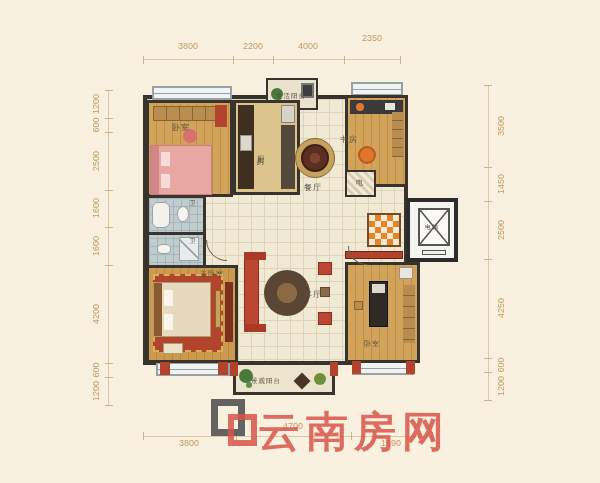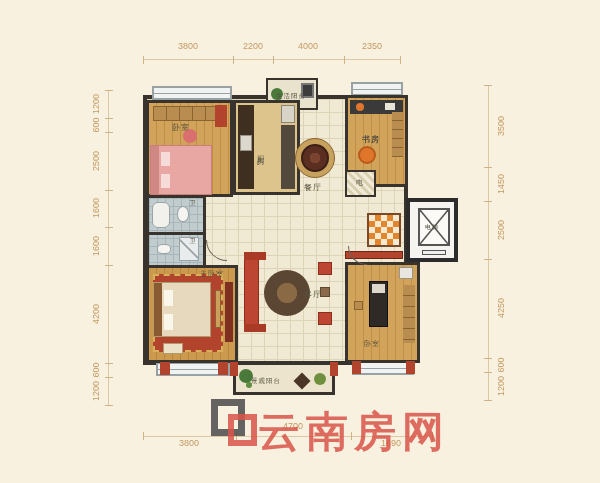--- a/index.html
+++ b/index.html
@@ -76,21 +76,21 @@
   <div class="tick" style="left:484px;top:400px;width:8px;height:1px;"></div>
 
   <div class="tick" style="left:143px;top:432px;width:1px;height:8px;"></div>
   <div class="tick" style="left:236px;top:432px;width:1px;height:8px;"></div>
   <div class="tick" style="left:351px;top:432px;width:1px;height:8px;"></div>
   <div class="tick" style="left:432px;top:432px;width:1px;height:8px;"></div>
 
   <span class="dlab" style="left:188px;top:46px;">3800</span>
   <span class="dlab" style="left:253px;top:46px;">2200</span>
   <span class="dlab" style="left:308px;top:46px;">4000</span>
-  <span class="dlab" style="left:372px;top:46px;">2350</span>
+  <span class="dlab" style="left:372px;top:38px;">2350</span>
 
   <span class="dlab v" style="left:96px;top:104px;">1200</span>
   <span class="dlab v" style="left:96px;top:125px;">600</span>
   <span class="dlab v" style="left:96px;top:161px;">2500</span>
   <span class="dlab v" style="left:96px;top:208px;">1600</span>
   <span class="dlab v" style="left:96px;top:246px;">1600</span>
   <span class="dlab v" style="left:96px;top:314px;">4200</span>
   <span class="dlab v" style="left:96px;top:370px;">600</span>
   <span class="dlab v" style="left:96px;top:391px;">1200</span>
 
@@ -219,21 +219,21 @@
   <div class="furn red" style="left:352px;top:361px;width:9px;height:13px;"></div>
   <div class="furn red" style="left:406px;top:361px;width:9px;height:13px;"></div>
 
   <div class="arc" style="left:206px;top:240px;width:20px;height:20px;"></div>
   <div class="arc" style="left:348px;top:246px;width:18px;height:18px;"></div>
 
   <span class="rlab" style="left:181px;top:127px;">卧室</span>
   <span class="rlab" style="left:259px;top:150px;writing-mode:vertical-rl;transform:translate(-50%,-50%);">厨房</span>
   <span class="rlab" style="left:291px;top:96px;font-size:6.5px;">生活阳台</span>
   <span class="rlab" style="left:313px;top:187px;">餐厅</span>
-  <span class="rlab" style="left:371px;top:139px;font-weight:bold;">书房</span>
+  <span class="rlab" style="left:349px;top:139px;">书房</span>
   <span class="rlab" style="left:360px;top:183px;font-size:7px;">电</span>
   <span class="rlab" style="left:432px;top:227px;font-size:6px;">电梯</span>
   <span class="rlab" style="left:193px;top:203px;font-size:6.5px;">卫</span>
   <span class="rlab" style="left:193px;top:241px;font-size:6.5px;">卫</span>
   <span class="rlab" style="left:212px;top:274px;font-size:7px;">主卧室</span>
   <span class="rlab" style="left:313px;top:294px;">客厅</span>
   <span class="rlab" style="left:372px;top:344px;font-size:7px;">卧室</span>
   <span class="rlab" style="left:266px;top:381px;font-size:6.5px;">景观阳台</span>
 
   <div class="wmsq" style="left:211px;top:399px;width:34px;height:37px;border:7px solid rgba(74,74,74,.85);"></div>

